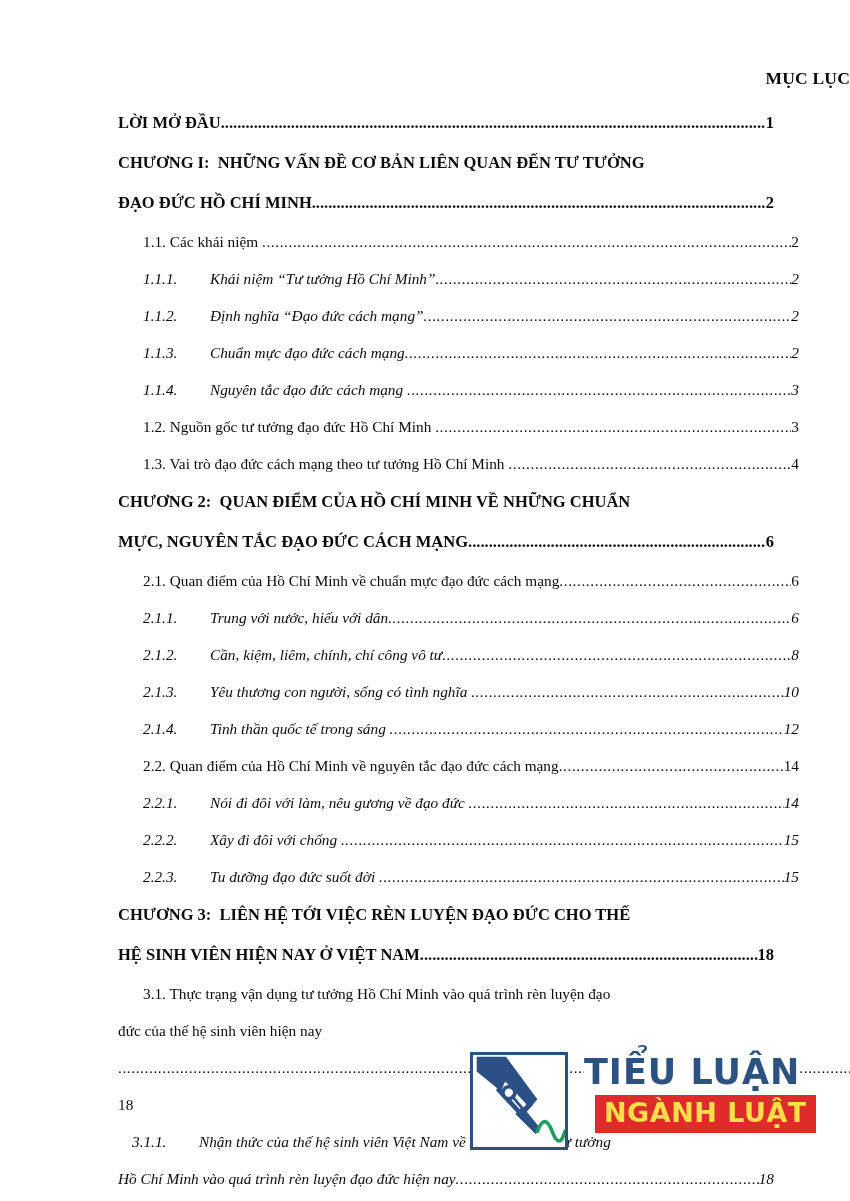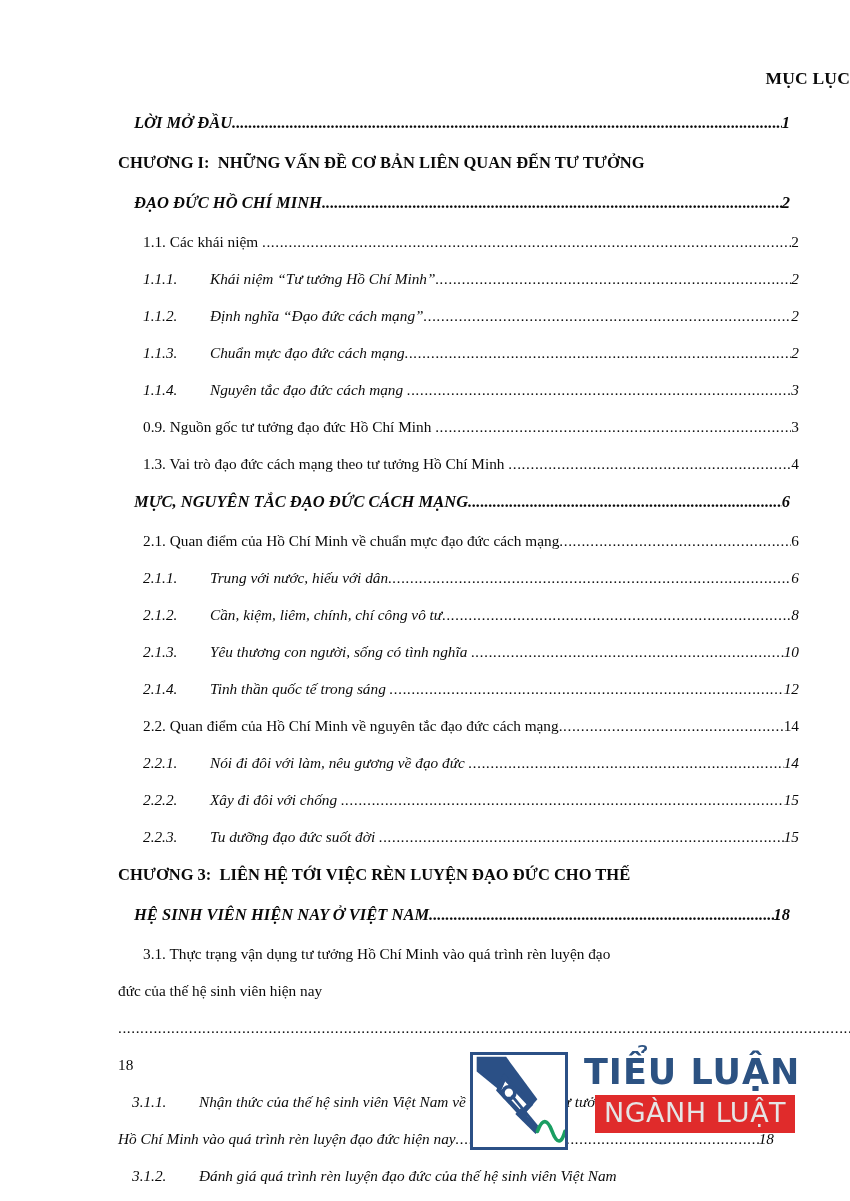--- a/index.html
+++ b/index.html
@@ -68,22 +68,21 @@
     flex: 0 0 auto;
     text-align: right;
     white-space: pre;
   }
 
   
   .lv1 {
     font-weight: bold;
     font-size: 16.5px;
     line-height: 40px;
-    margin-left: 16px;
-    font-style: italic;
+    margin-left: 0;
   }
   .lv1 .label { white-space: pre; }
   .lv1 .leader { font-size: 16.5px; font-weight: bold; letter-spacing: 0px; }
   .lv1 .pg { font-weight: bold; font-size: 16.5px; }
 
   
   .lv1-wrap {
     font-weight: bold;
     font-size: 16.5px;
     line-height: 40px;
@@ -174,25 +173,25 @@
     font-weight: bold;
     font-size: 35px;
     line-height: 40px;
     letter-spacing: 1px;
     color: #2c5282;
     background: #ffffff;
     white-space: nowrap;
   }
   #logo-nganhluat {
     font-family: "DejaVu Sans", "Liberation Sans", sans-serif;
-    font-weight: normal;
+    font-weight: bold;
     font-size: 27px;
     line-height: 30px;
     letter-spacing: .5px;
-    color: #e5e5e5;
+    color: #fde047;
     background: #e02b2b;
     padding: 3px 9px 5px 9px;
     margin-top: 3px;
     margin-left: 11px;
     white-space: nowrap;
   }
 </style>
 </head>
 <body>
 
@@ -235,29 +234,30 @@
         <span class="leader"></span>
         <span class="pg">2</span>
       </div>
       <div class="toc-row lv3">
         <span class="num">1.1.4.</span>
         <span class="label">Nguyên tắc đạo đức cách mạng </span>
         <span class="leader"></span>
         <span class="pg">3</span>
       </div>
       <div class="toc-row lv2">
-        <span class="label">0.9. Nguồn gốc tư tưởng đạo đức Hồ Chí Minh </span>
+        <span class="label">1.2. Nguồn gốc tư tưởng đạo đức Hồ Chí Minh </span>
         <span class="leader"></span>
         <span class="pg">3</span>
       </div>
       <div class="toc-row lv2">
         <span class="label">1.3. Vai trò đạo đức cách mạng theo tư tưởng Hồ Chí Minh </span>
         <span class="leader"></span>
         <span class="pg">4</span>
       </div>
+      <div class="lv1-wrap">CHƯƠNG 2:  QUAN ĐIỂM CỦA HỒ CHÍ MINH VỀ NHỮNG CHUẨN</div>
       <div class="toc-row lv1">
         <span class="label">MỰC, NGUYÊN TẮC ĐẠO ĐỨC CÁCH MẠNG</span>
         <span class="leader"></span>
         <span class="pg">6</span>
       </div>
       <div class="toc-row lv2">
         <span class="label">2.1. Quan điểm của Hồ Chí Minh về chuẩn mực đạo đức cách mạng</span>
         <span class="leader"></span>
         <span class="pg">6</span>
       </div>

